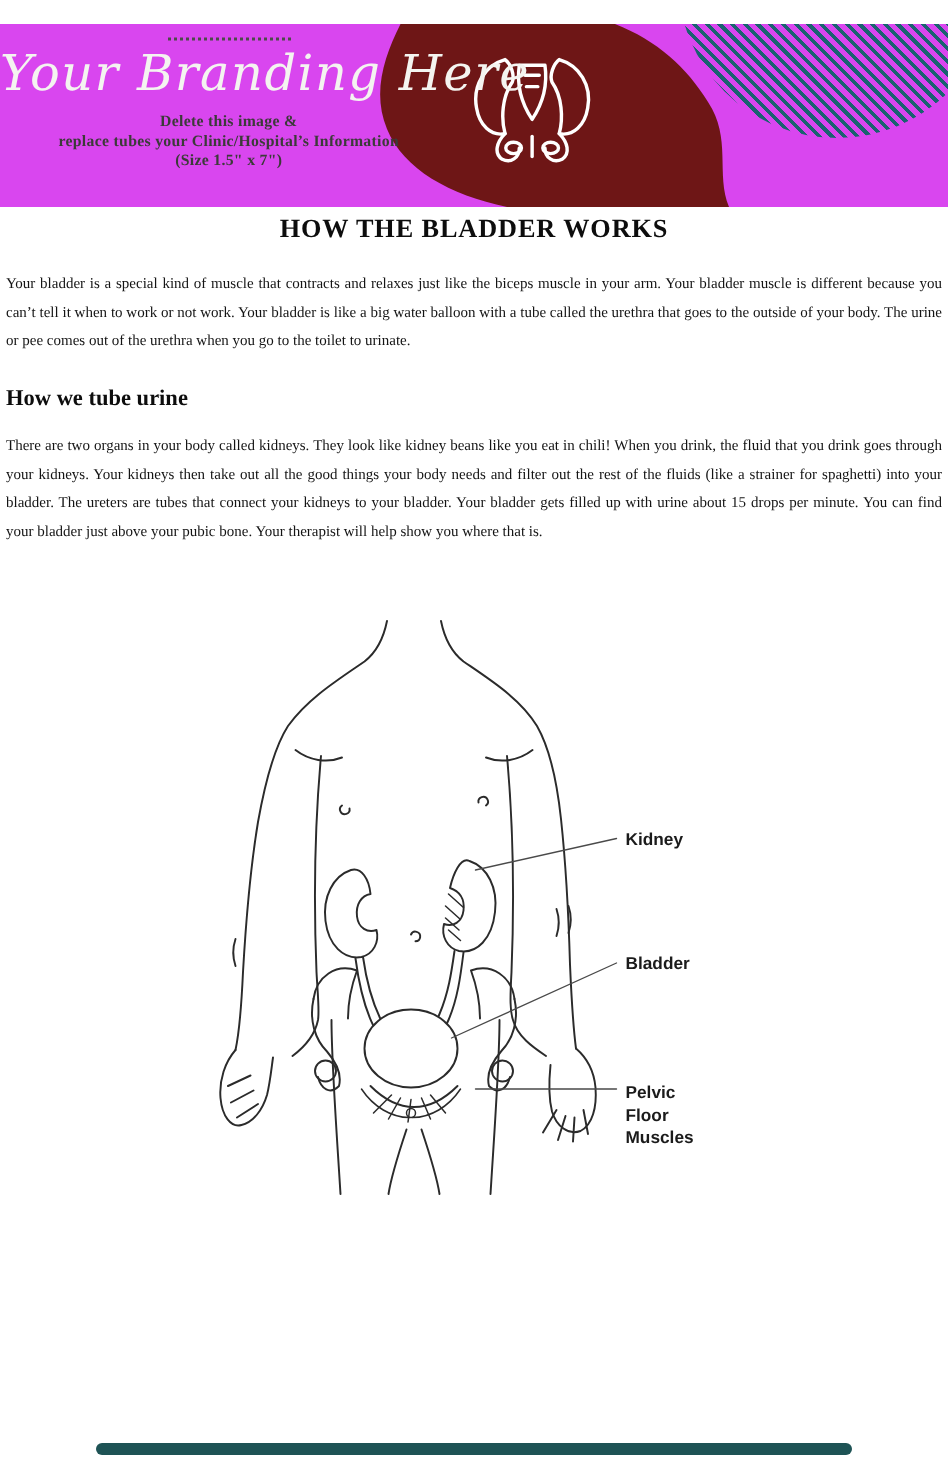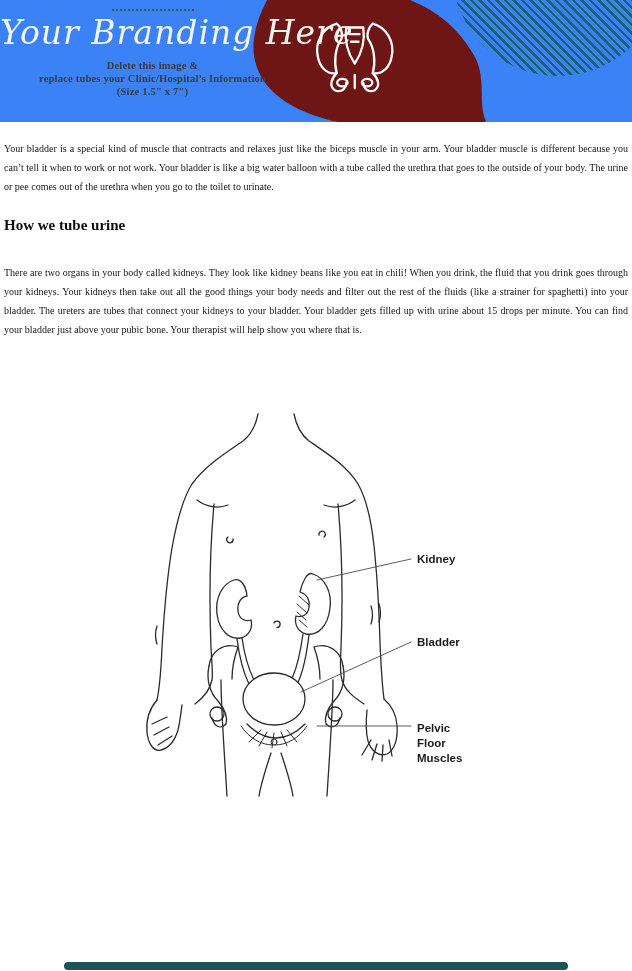--- a/index.html
+++ b/index.html
@@ -2,22 +2,22 @@
 <html><head>
 <meta charset="utf-8">
 <style>
   html,body{margin:0;padding:0;}
   body{
     width:632px;height:971px;position:relative;background:#ffffff;
     font-family:"Liberation Serif", serif;color:#161616;overflow:hidden;
   }
   
   .branding-header{
-    position:absolute;left:0;top:0;width:632px;height:122px;
-    background:#3b82f6;overflow:hidden;
+    position:absolute;left:0;top:16px;width:632px;height:122px;
+    background:#d946ef;overflow:hidden;
   }
   .stripe-circle{
     position:absolute;left:452px;top:-136px;width:212px;height:212px;border-radius:50%;
     background:repeating-linear-gradient(45deg,#1a6270 0px,#1a6270 2.5px,rgba(0,0,0,0) 2.5px,rgba(0,0,0,0) 6px);
   }
   .blob-svg{position:absolute;left:0;top:0;}
   .header-left{
     position:absolute;left:0;top:0;width:305px;height:122px;text-align:center;
   }
   .dash-line{
@@ -36,21 +36,21 @@
   .doc-title{
     text-align:center;font-weight:bold;font-size:17.5px;letter-spacing:0.6px;
     margin-top:20px;color:#0d0d0d;
   }
   .para{
     text-align:justify;font-size:10px;line-height:19px;margin-top:17px;color:#141414;
   }
   .section-heading{
     font-weight:bold;font-size:15px;margin-top:21px;color:#0d0d0d;
   }
-  .para2{margin-top:29px;}
+  .para2{margin-top:13px;}
   
   .figure-wrap{
     position:absolute;left:121px;top:408px;width:390px;height:390px;
   }
   .figure-wrap svg{display:block;}
   .diag-label{
     font-family:"Liberation Sans", sans-serif;font-weight:bold;font-size:11.5px;fill:#1b1b1b;
   }
   
   .footer-bar{
@@ -84,20 +84,21 @@
     <div class="branding-script">Your Branding Here</div>
     <div class="branding-note">
       <div>Delete this image &amp;</div>
       <div>replace tubes your Clinic/Hospital’s Information</div>
       <div>(Size 1.5" x 7")</div>
     </div>
   </div>
 </div>
 
 <div class="doc">
+  <div class="doc-title">HOW THE BLADDER WORKS</div>
   <div class="para">Your bladder is a special kind of muscle that contracts and relaxes just like the biceps muscle in your arm. Your bladder muscle is different because you can’t tell it when to work or not work. Your bladder is like a big water balloon with a tube called the urethra that goes to the outside of your body. The urine or pee comes out of the urethra when you go to the toilet to urinate.</div>
   <div class="section-heading">How we tube urine</div>
   <div class="para para2">There are two organs in your body called kidneys. They look like kidney beans like you eat in chili! When you drink, the fluid that you drink goes through your kidneys. Your kidneys then take out all the good things your body needs and filter out the rest of the fluids (like a strainer for spaghetti) into your bladder. The ureters are tubes that connect your kidneys to your bladder. Your bladder gets filled up with urine about 15 drops per minute.  You can find your bladder just above your pubic bone. Your therapist will help show you where that is.</div>
 </div>
 
 <div class="figure-wrap">
   <svg width="390" height="390" viewBox="0 0 390 390">
     <g stroke="#2b2b2b" stroke-width="1.3" fill="none" stroke-linecap="round" stroke-linejoin="round">
 
       <g>

